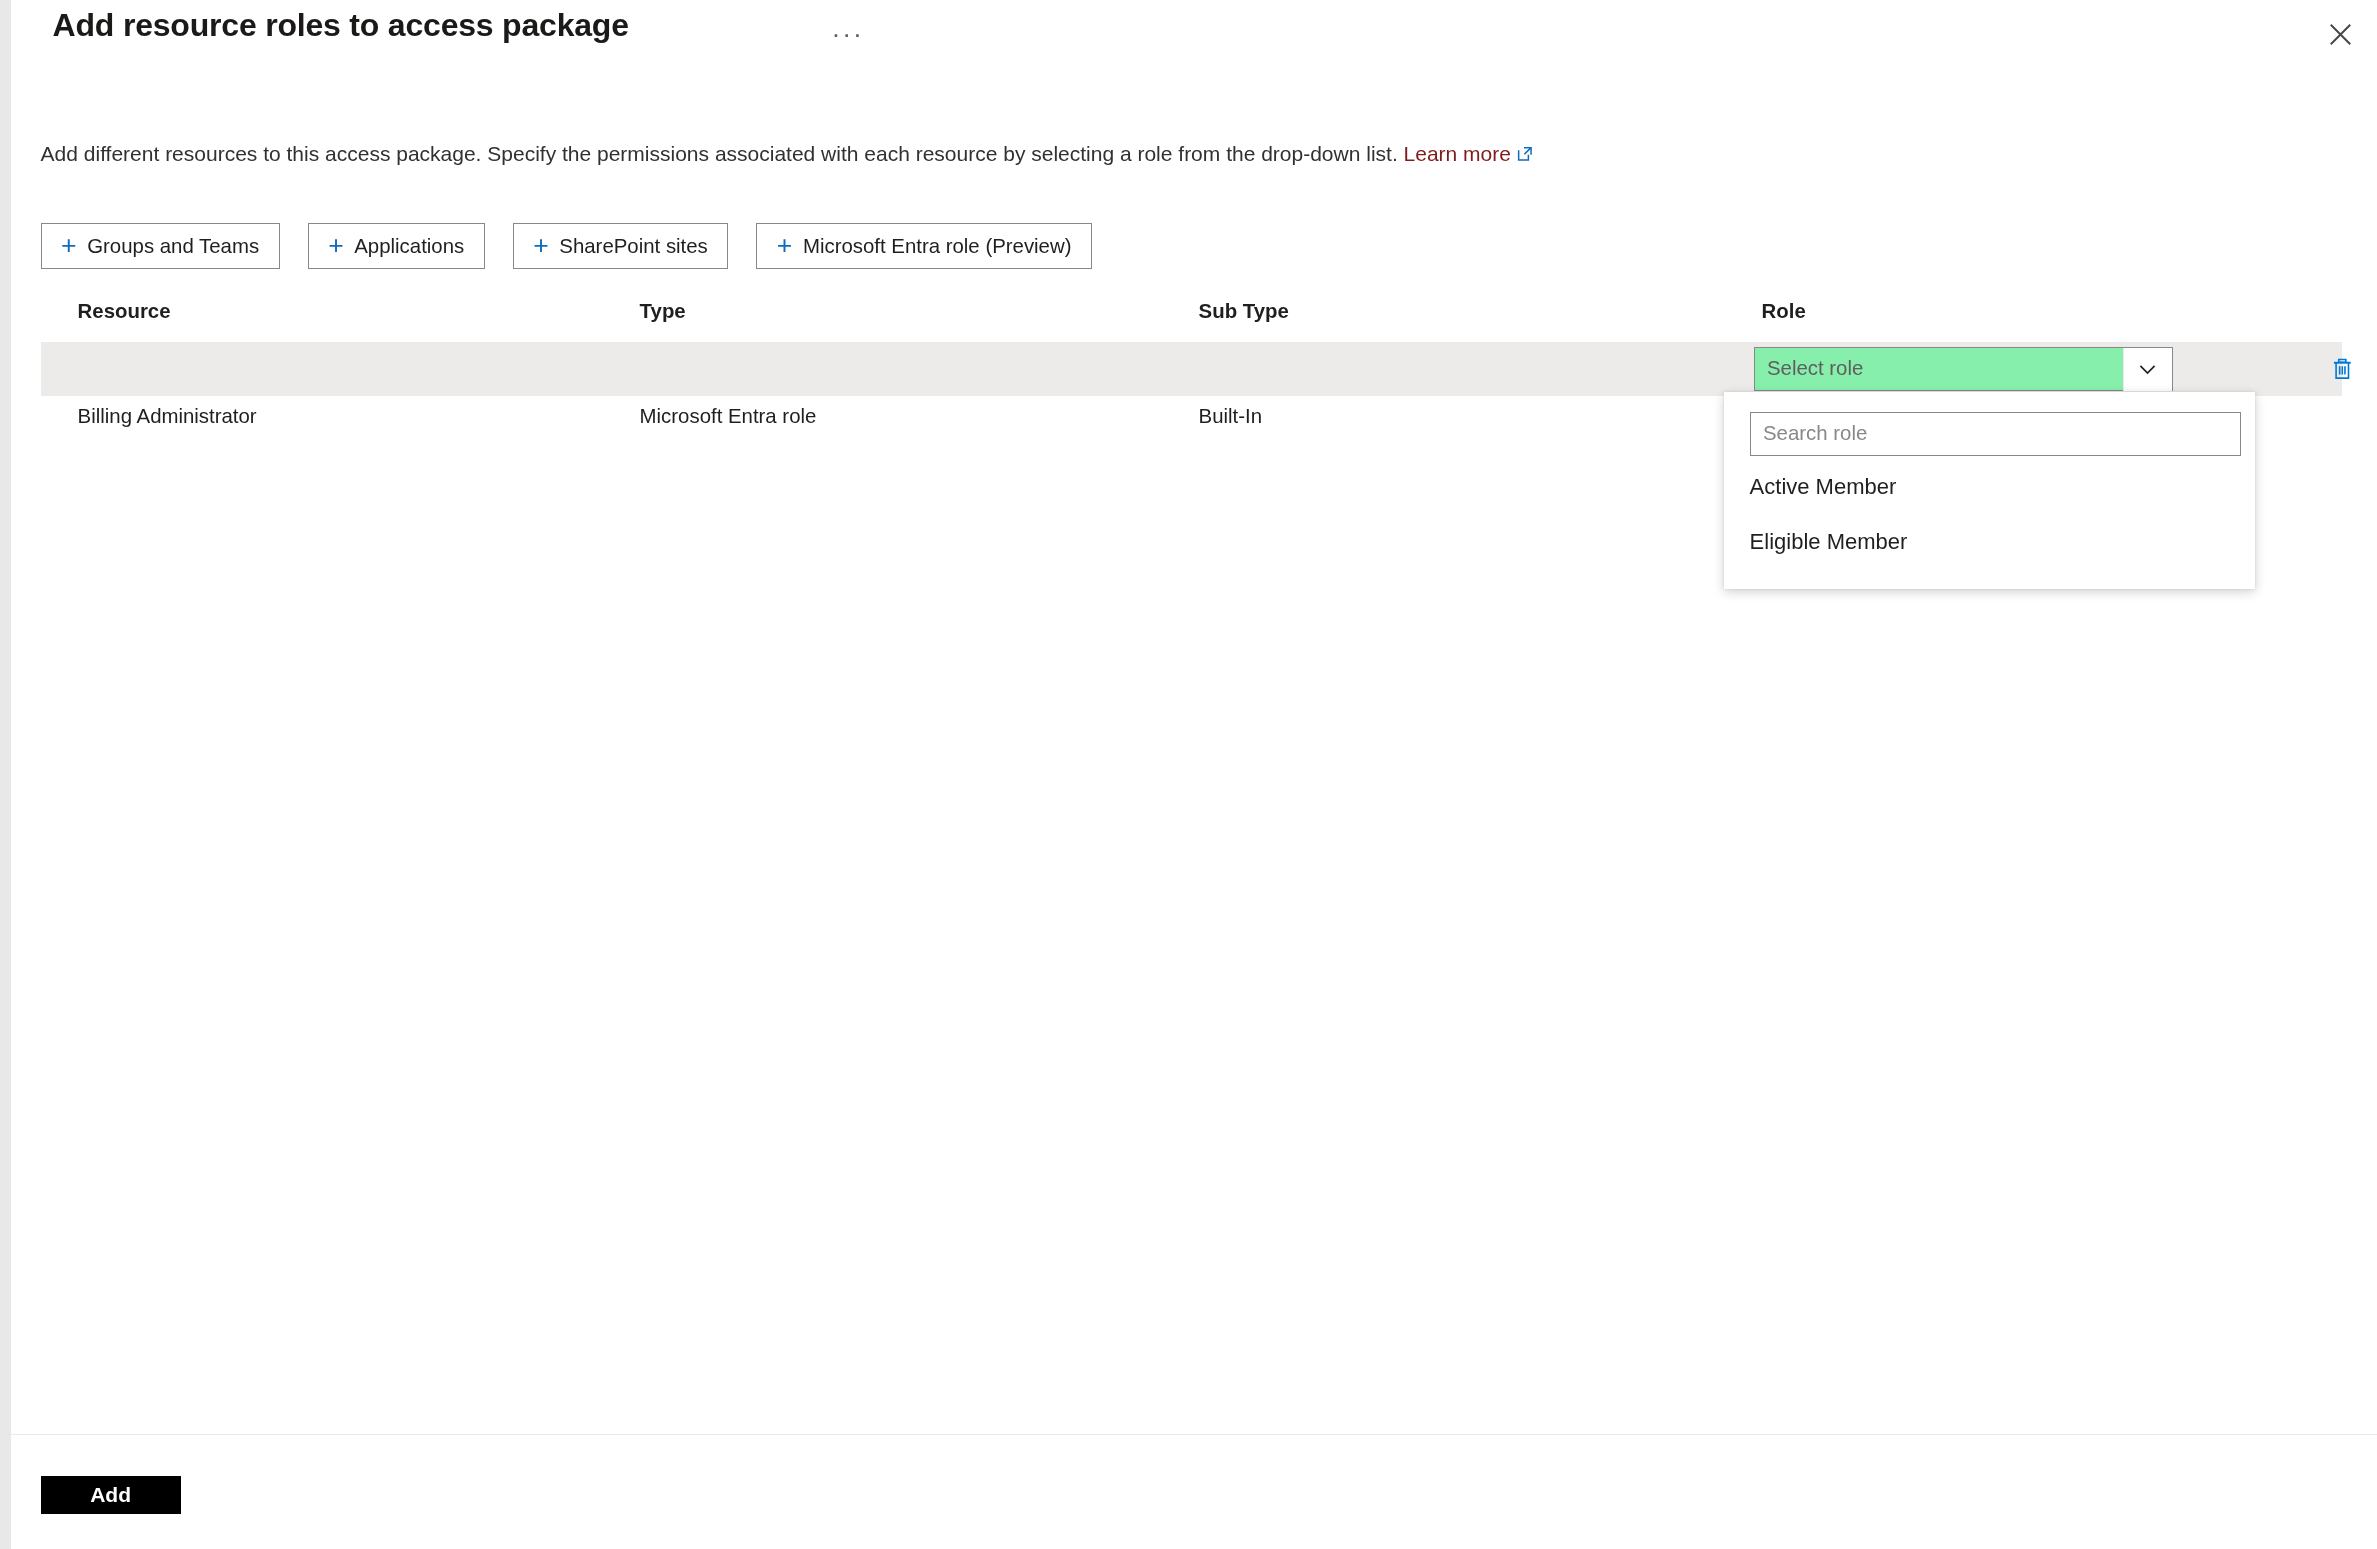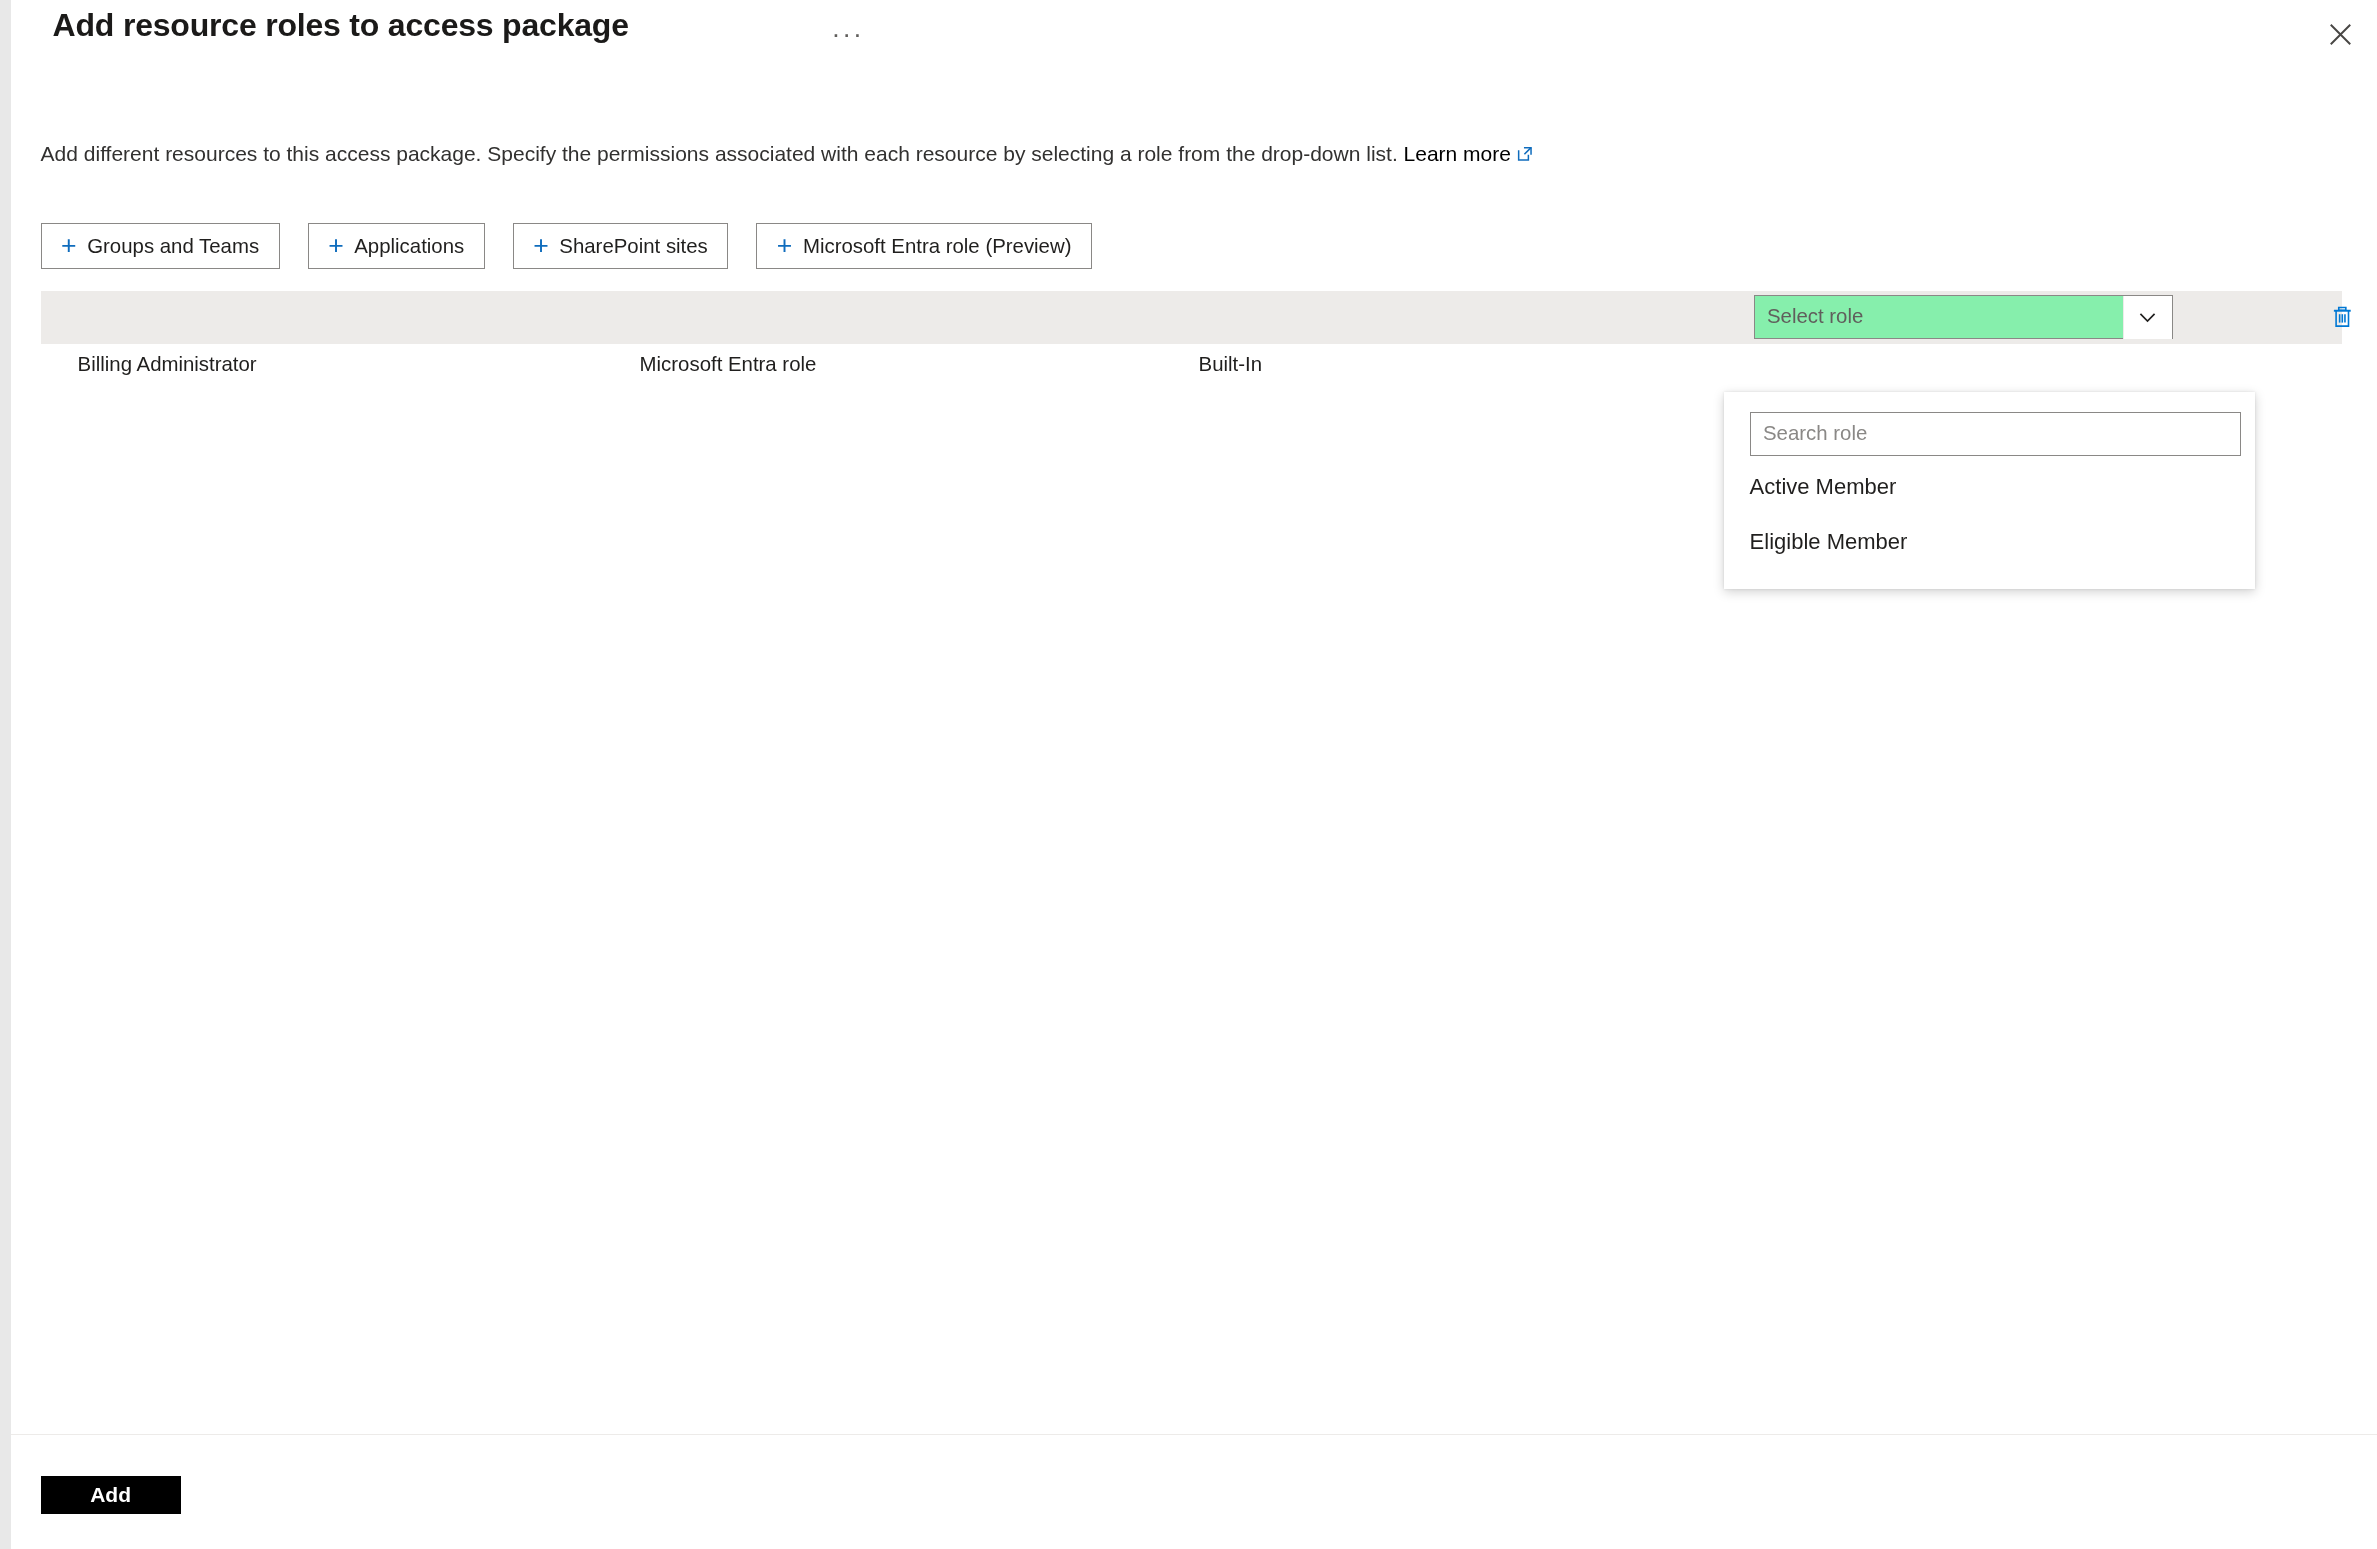--- a/index.html
+++ b/index.html
@@ -78,21 +78,21 @@
   .description {
     position: absolute;
     left: 30px;
     top: 140px;
     font-size: 21px;
     line-height: 28px;
     color: #323130;
     white-space: nowrap;
   }
   .learn-more {
-    color: #000000;
+    color: #7f1d1d;
     text-decoration: none;
     cursor: pointer;
   }
   .ext-icon {
     display: inline-block;
     vertical-align: -1.8px;
     margin-left: 5.3px;
   }
 
   
@@ -324,20 +324,26 @@
       <span>SharePoint sites</span>
     </div>
     <div class="cmd-btn">
       <span class="plus">+</span>
       <span>Microsoft Entra role (Preview)</span>
     </div>
   </div>
 
   <div class="table">
 
+    <div class="thead">
+      <div class="th col-resource">Resource</div>
+      <div class="th col-type">Type</div>
+      <div class="th col-subtype">Sub Type</div>
+      <div class="th col-role">Role</div>
+    </div>
 
     <div class="trow">
       <div class="td col-resource">Billing Administrator</div>
       <div class="td col-type">Microsoft Entra role</div>
       <div class="td col-subtype">Built-In</div>
 
       <div class="combo-wrap">
         <div class="combo">
           <span class="combo-text">Select role</span>
           <span class="combo-caret">

